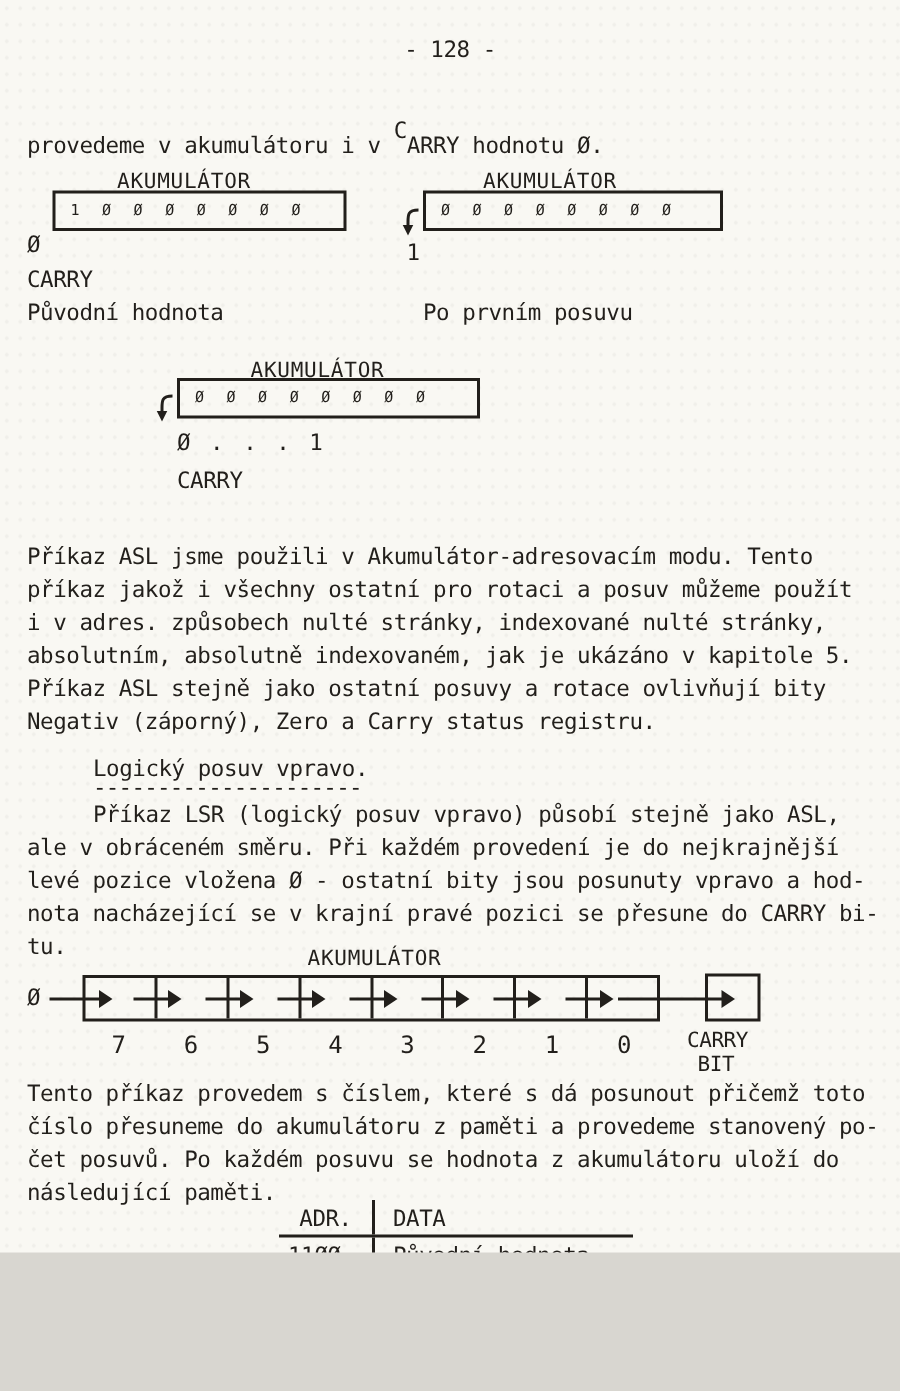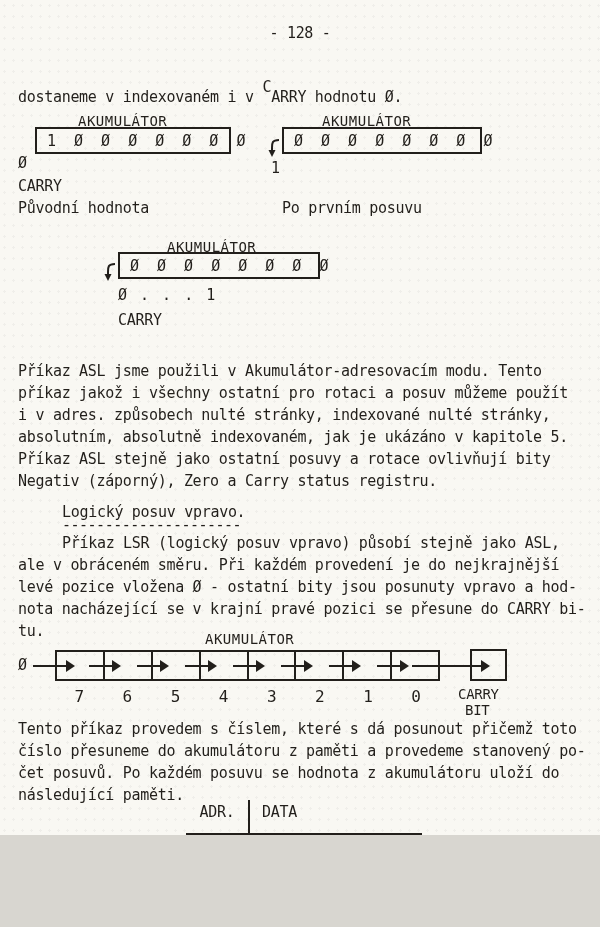--- a/index.html
+++ b/index.html
@@ -15,21 +15,21 @@
     line-height:22px;
     letter-spacing:-0.3px;
     overflow:hidden;
   }
   .abs { position:absolute; }
   .para { white-space:pre-line; }
   .acc-label { font-size:14px; letter-spacing:0.5px; }
   .acc-box {
     border:2px solid #221f1b; height:27px;
     display:flex; align-items:center;
-    font-size:15px;
+    font-size:10px;
   }
   .bits { letter-spacing:4.5px; padding-left:10px; white-space:nowrap; }
   .hook-arrow svg { display:block; }
   .center { text-align:center; }
 
   
   .reg-box {
     position:absolute; left:55px; top:650px; width:385px; height:31px;
     border:2px solid #221f1b; display:flex;
   }
@@ -44,33 +44,33 @@
   .bitnums { position:absolute; left:55px; top:686px; width:385px; display:flex; }
   .bitnums span { flex:1; text-align:center; font-size:16px; }
 
   
   .mem-table { position:absolute; left:186px; top:800px; width:236px; }
   .mem-row { display:flex; }
   .mem-col-adr { width:62px; padding-left:6px; }
   .mem-col-data { flex:1; border-left:2px solid #221f1b; padding-left:12px; }
   .mem-head { border-bottom:2px solid #221f1b; }
   .mem-head .mem-col-adr { text-align:center; padding-left:0; }
-  .mem-row > div { padding-top:2px; padding-bottom:10px; line-height:21px; }
+  .mem-row > div { padding-top:2px; padding-bottom:0; line-height:21px; }
 
   .dash-underline { line-height:10px; letter-spacing:-0.5px; }
   sup.c { font-size:15px; position:relative; top:-4px; }
 </style>
 </head>
 <body>
 
 <div class="page">
 
   <div class="abs center" style="left:0; right:0; top:22px;">- 128 -</div>
 
-  <div class="abs" style="left:18px; top:80px;"><span>dostaneme v indexovaném i v </span><sup class="c">C</sup><span>ARRY hodnotu Ø.</span></div>
+  <div class="abs" style="left:18px; top:80px;"><span>provedeme v akumulátoru i v </span><sup class="c">C</sup><span>ARRY hodnotu Ø.</span></div>
 
   <div class="abs acc-label" style="left:78px; top:110px;">AKUMULÁTOR</div>
   <div class="abs acc-box" style="left:35px; top:127px; width:196px;">
     <span class="bits">1 Ø Ø Ø Ø Ø Ø Ø</span>
   </div>
   <div class="abs" style="left:18px; top:152px;">Ø</div>
   <div class="abs" style="left:18px; top:175px;">CARRY</div>
   <div class="abs" style="left:18px; top:197px;">Původní hodnota</div>
 
   <div class="abs acc-label" style="left:322px; top:110px;">AKUMULÁTOR</div>

